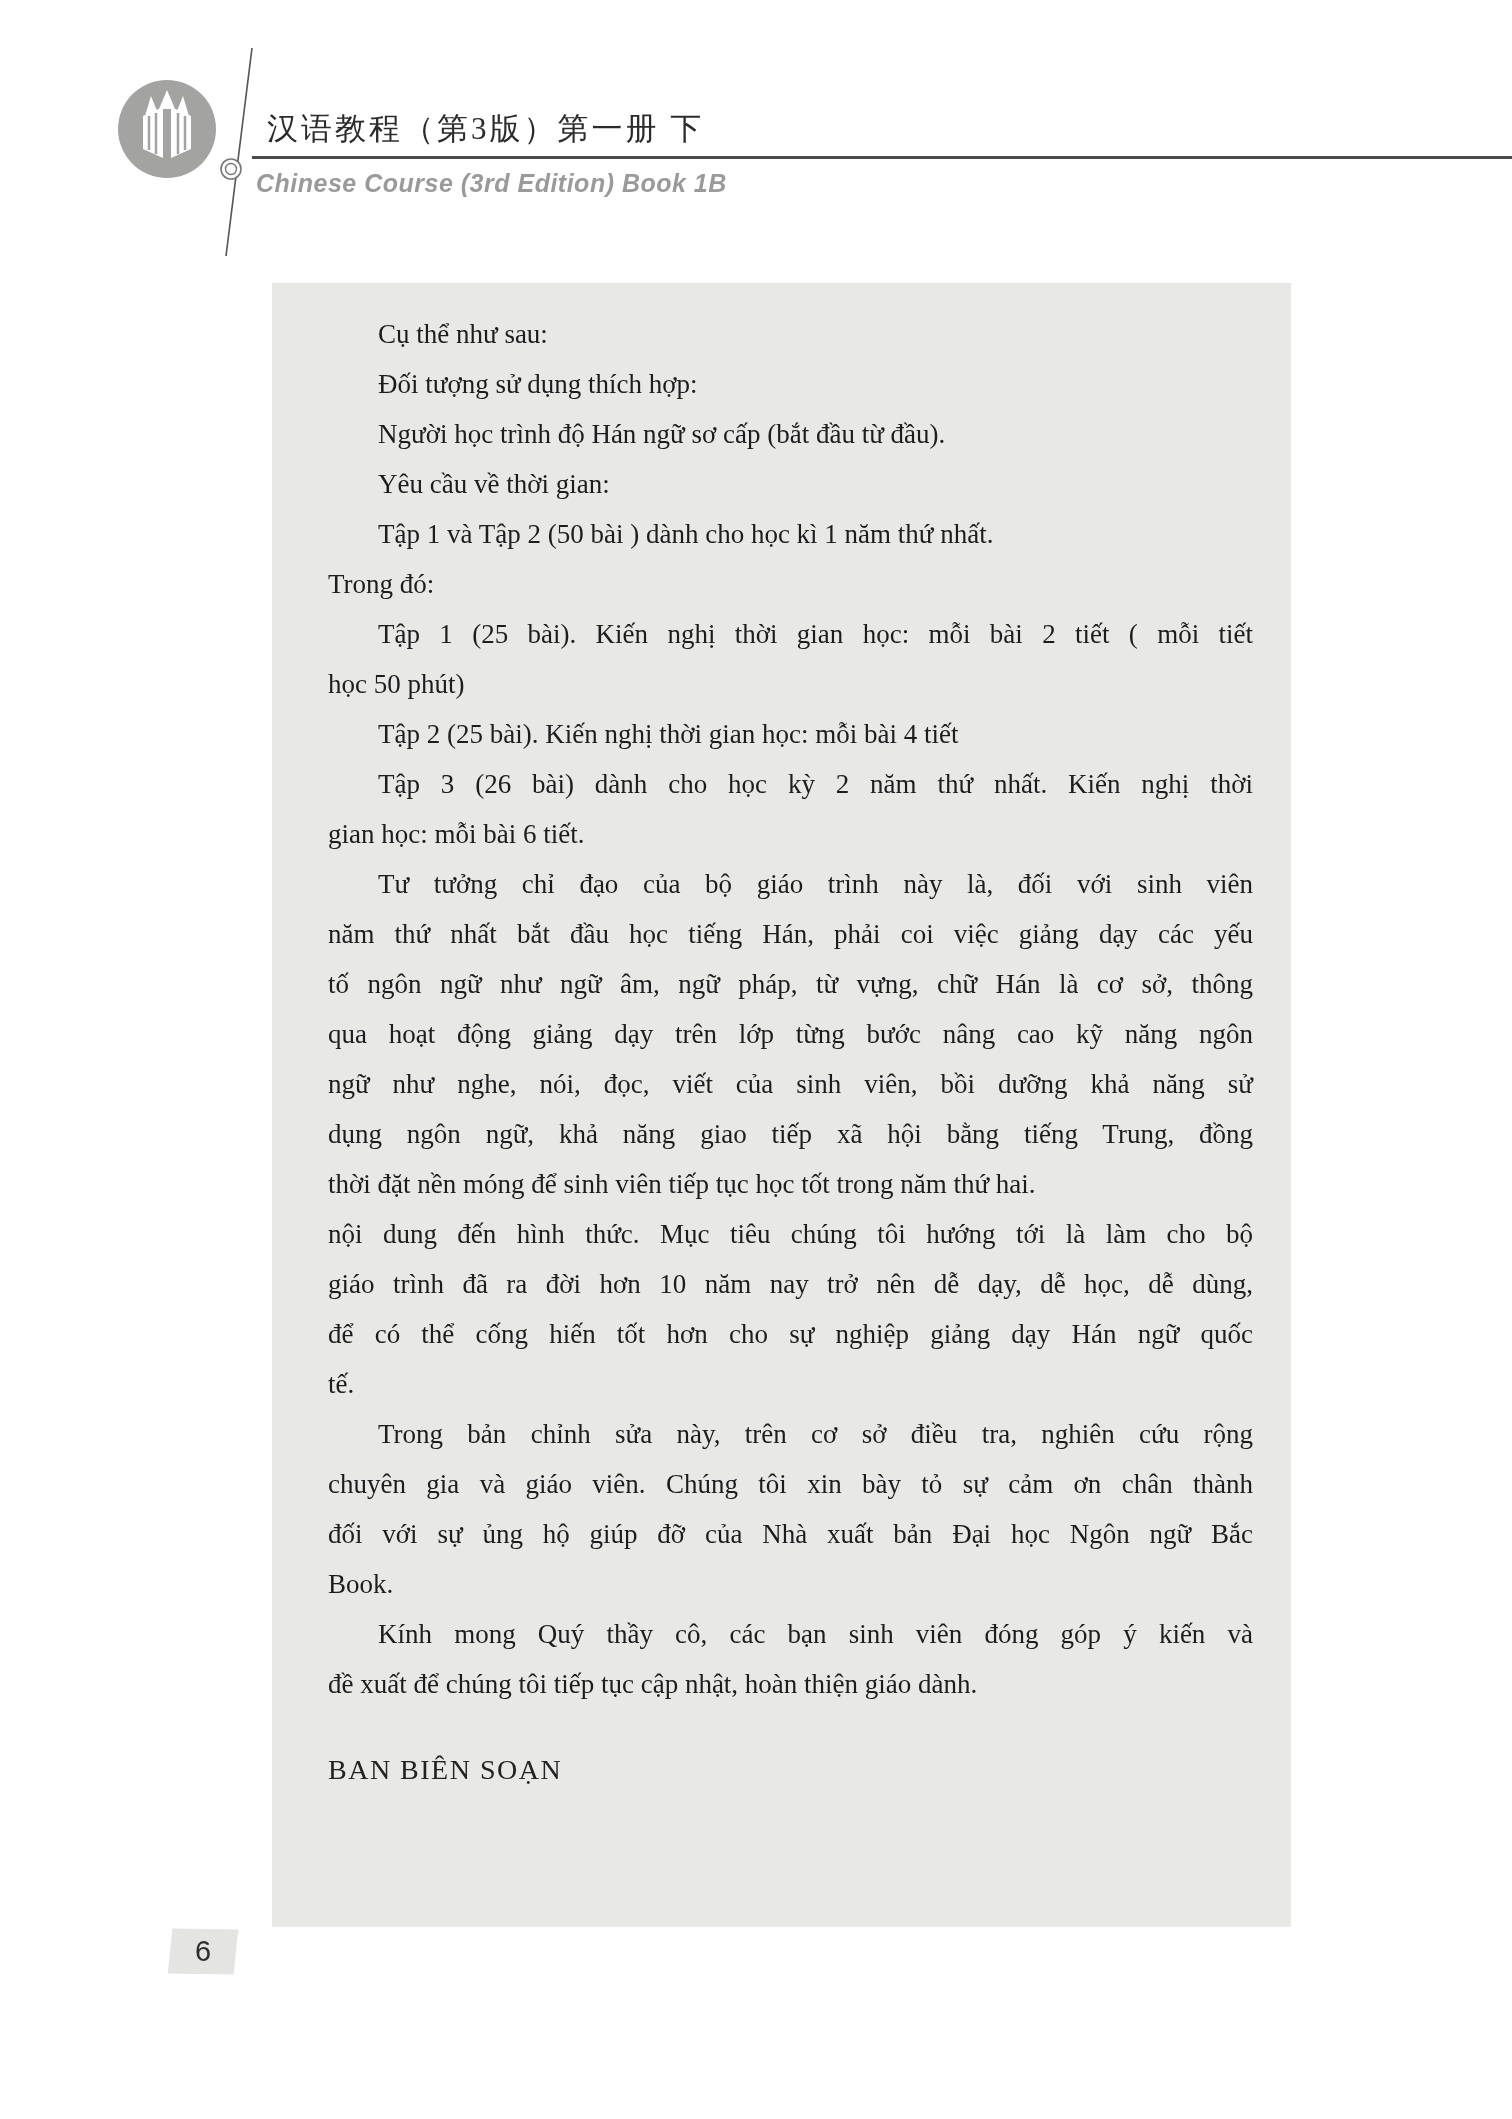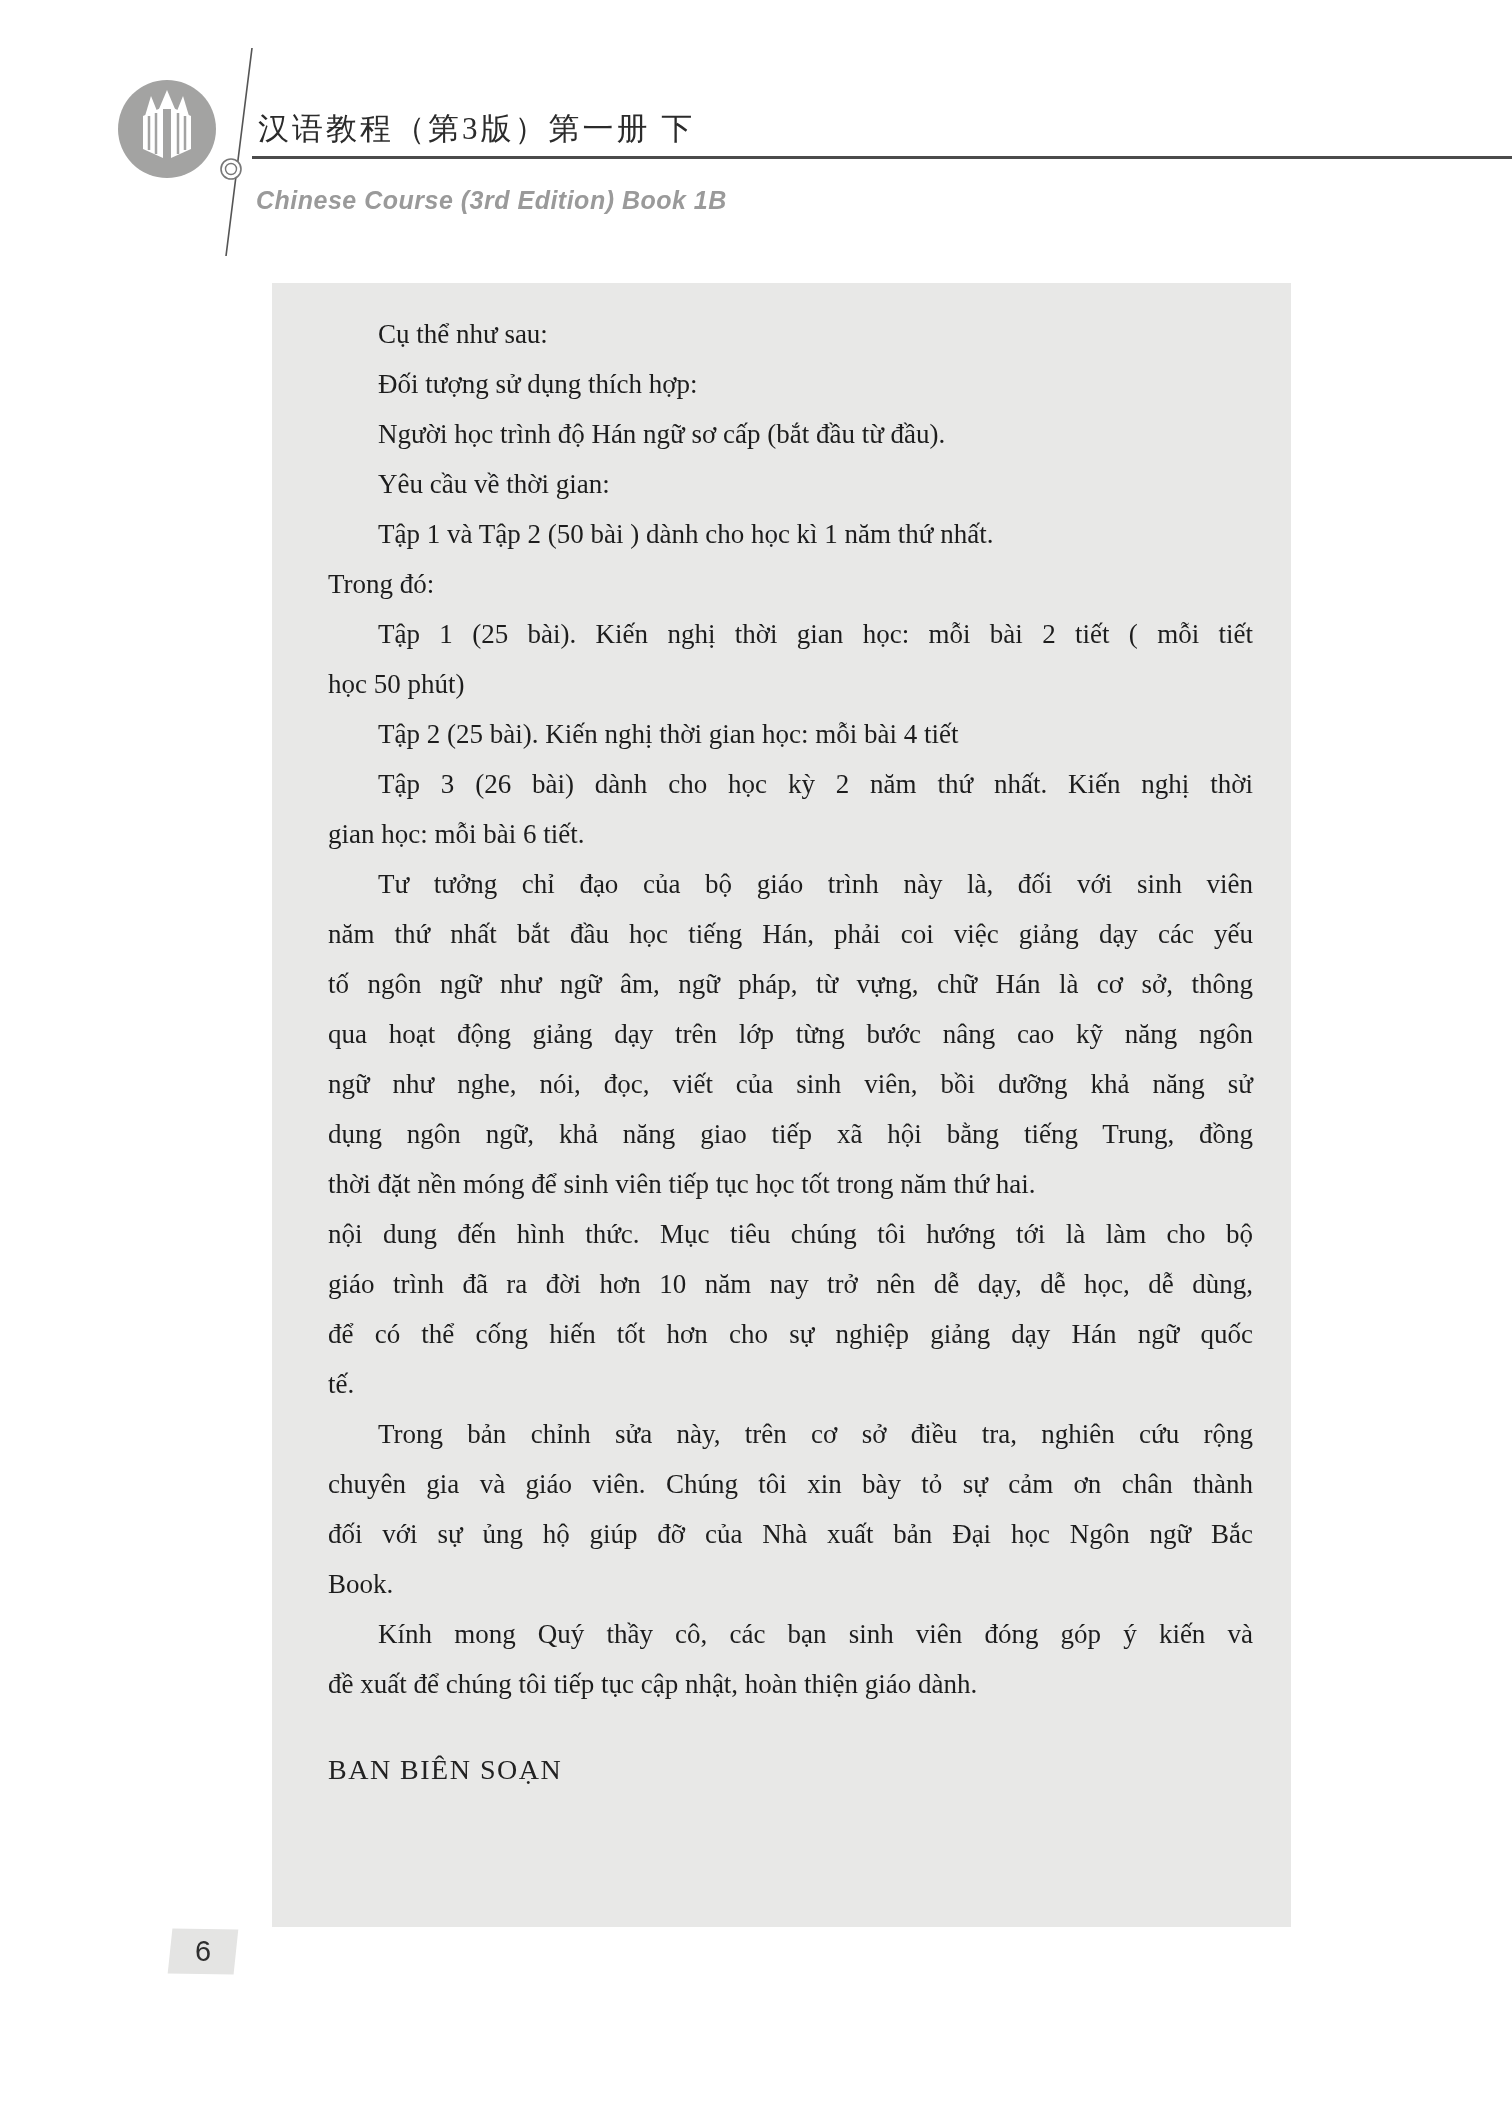--- a/index.html
+++ b/index.html
@@ -5,27 +5,27 @@
   html,body{margin:0;padding:0}
   body{
     width:1512px;height:2119px;position:relative;overflow:hidden;
     background:#ffffff;
     font-family:"Liberation Serif",serif;
   }
   
   .logo-circle{position:absolute;left:118px;top:80px;width:98px;height:98px}
   .hdr-line-svg{position:absolute;left:198px;top:42px;width:104px;height:220px}
   .title-zh{
-    position:absolute;left:258px;top:108px;
+    position:absolute;left:267px;top:108px;
     font-size:31px;color:#2b2b2b;letter-spacing:3px;white-space:nowrap;
     font-family:"Liberation Serif",serif;
   }
   .hdr-rule{position:absolute;left:252px;top:156px;width:1260px;height:3px;background:#4b4b4b}
   .subtitle-en{
-    position:absolute;left:256px;top:186px;
+    position:absolute;left:256px;top:169px;
     font-family:"Liberation Sans",sans-serif;font-style:italic;font-weight:bold;
     font-size:25px;color:#9a9a9a;letter-spacing:.5px;white-space:nowrap;
   }
   
   .content-panel{
     position:absolute;left:272px;top:283px;width:1019px;height:1644px;
     background:var(--panel,#e8e8e7);box-sizing:border-box;
     padding:26px 38px 0 56px;color:#1d1d1d;
   }
   .line{font-size:27px;line-height:50px;text-align:left}

